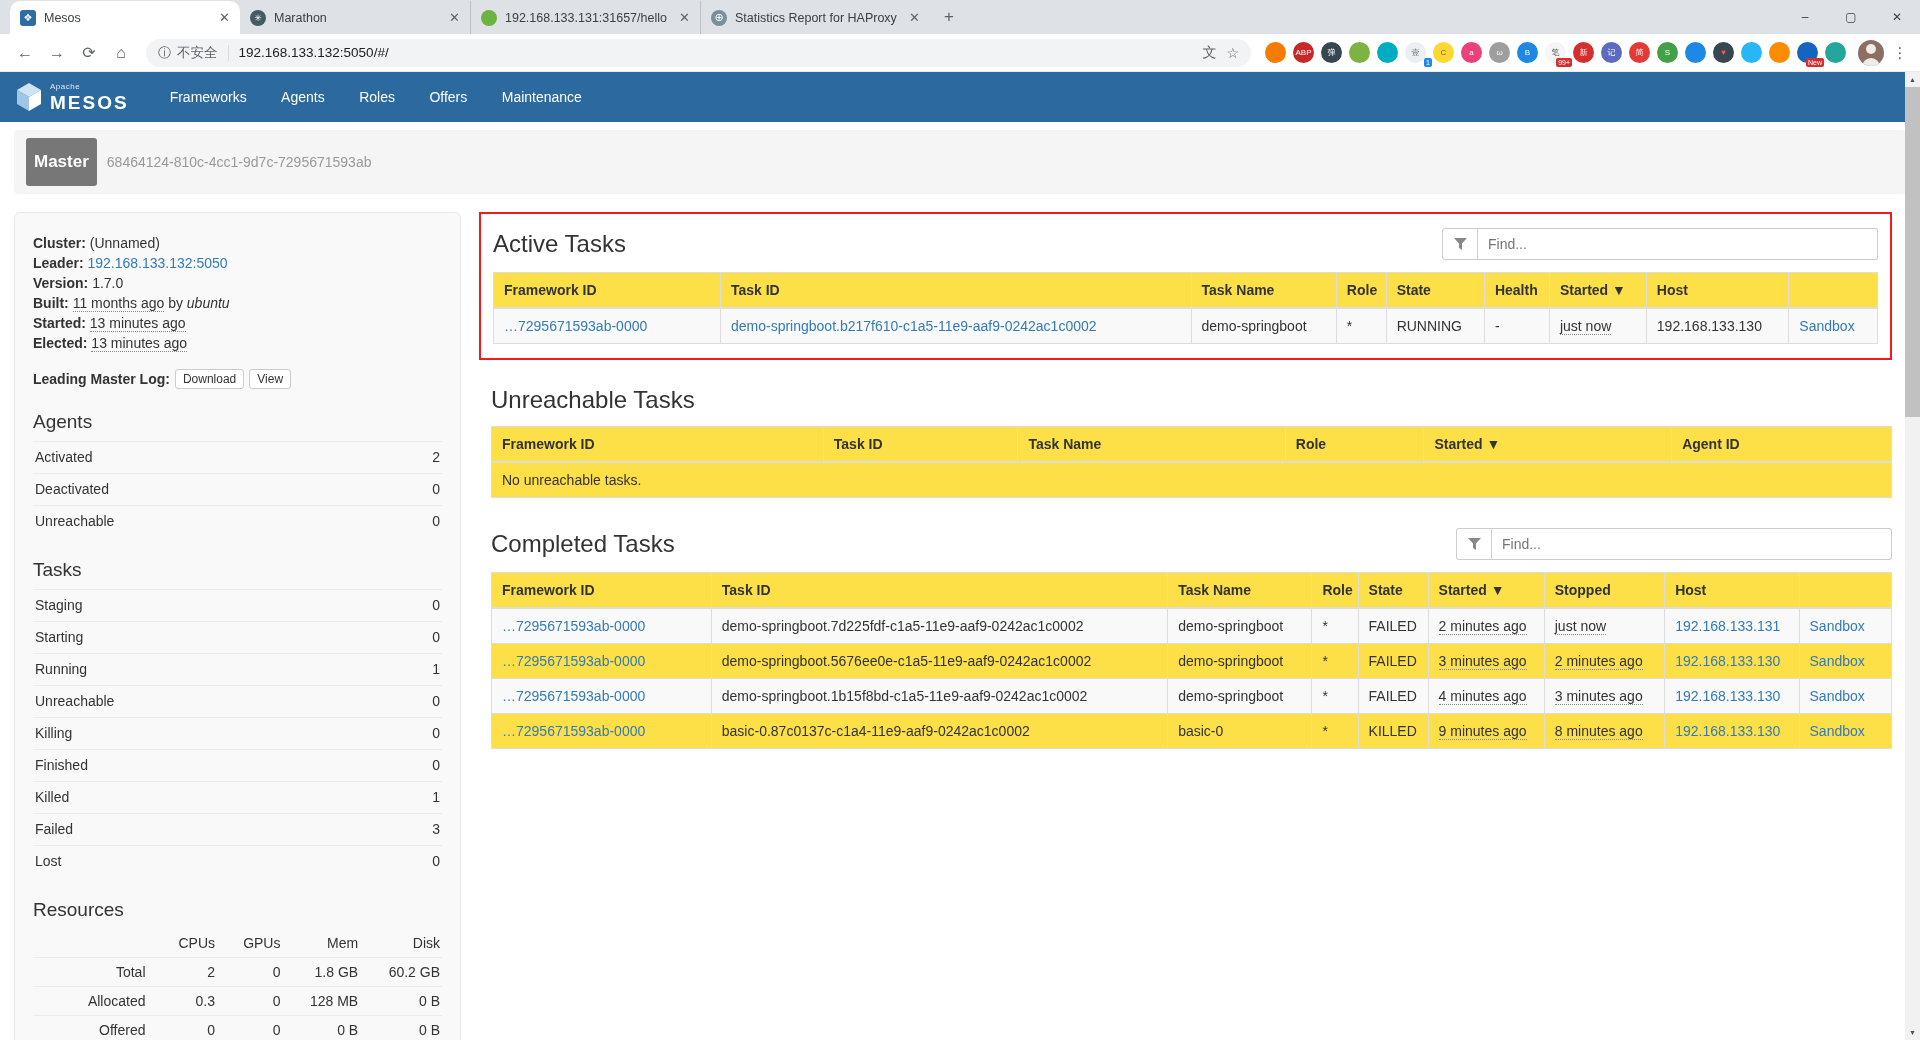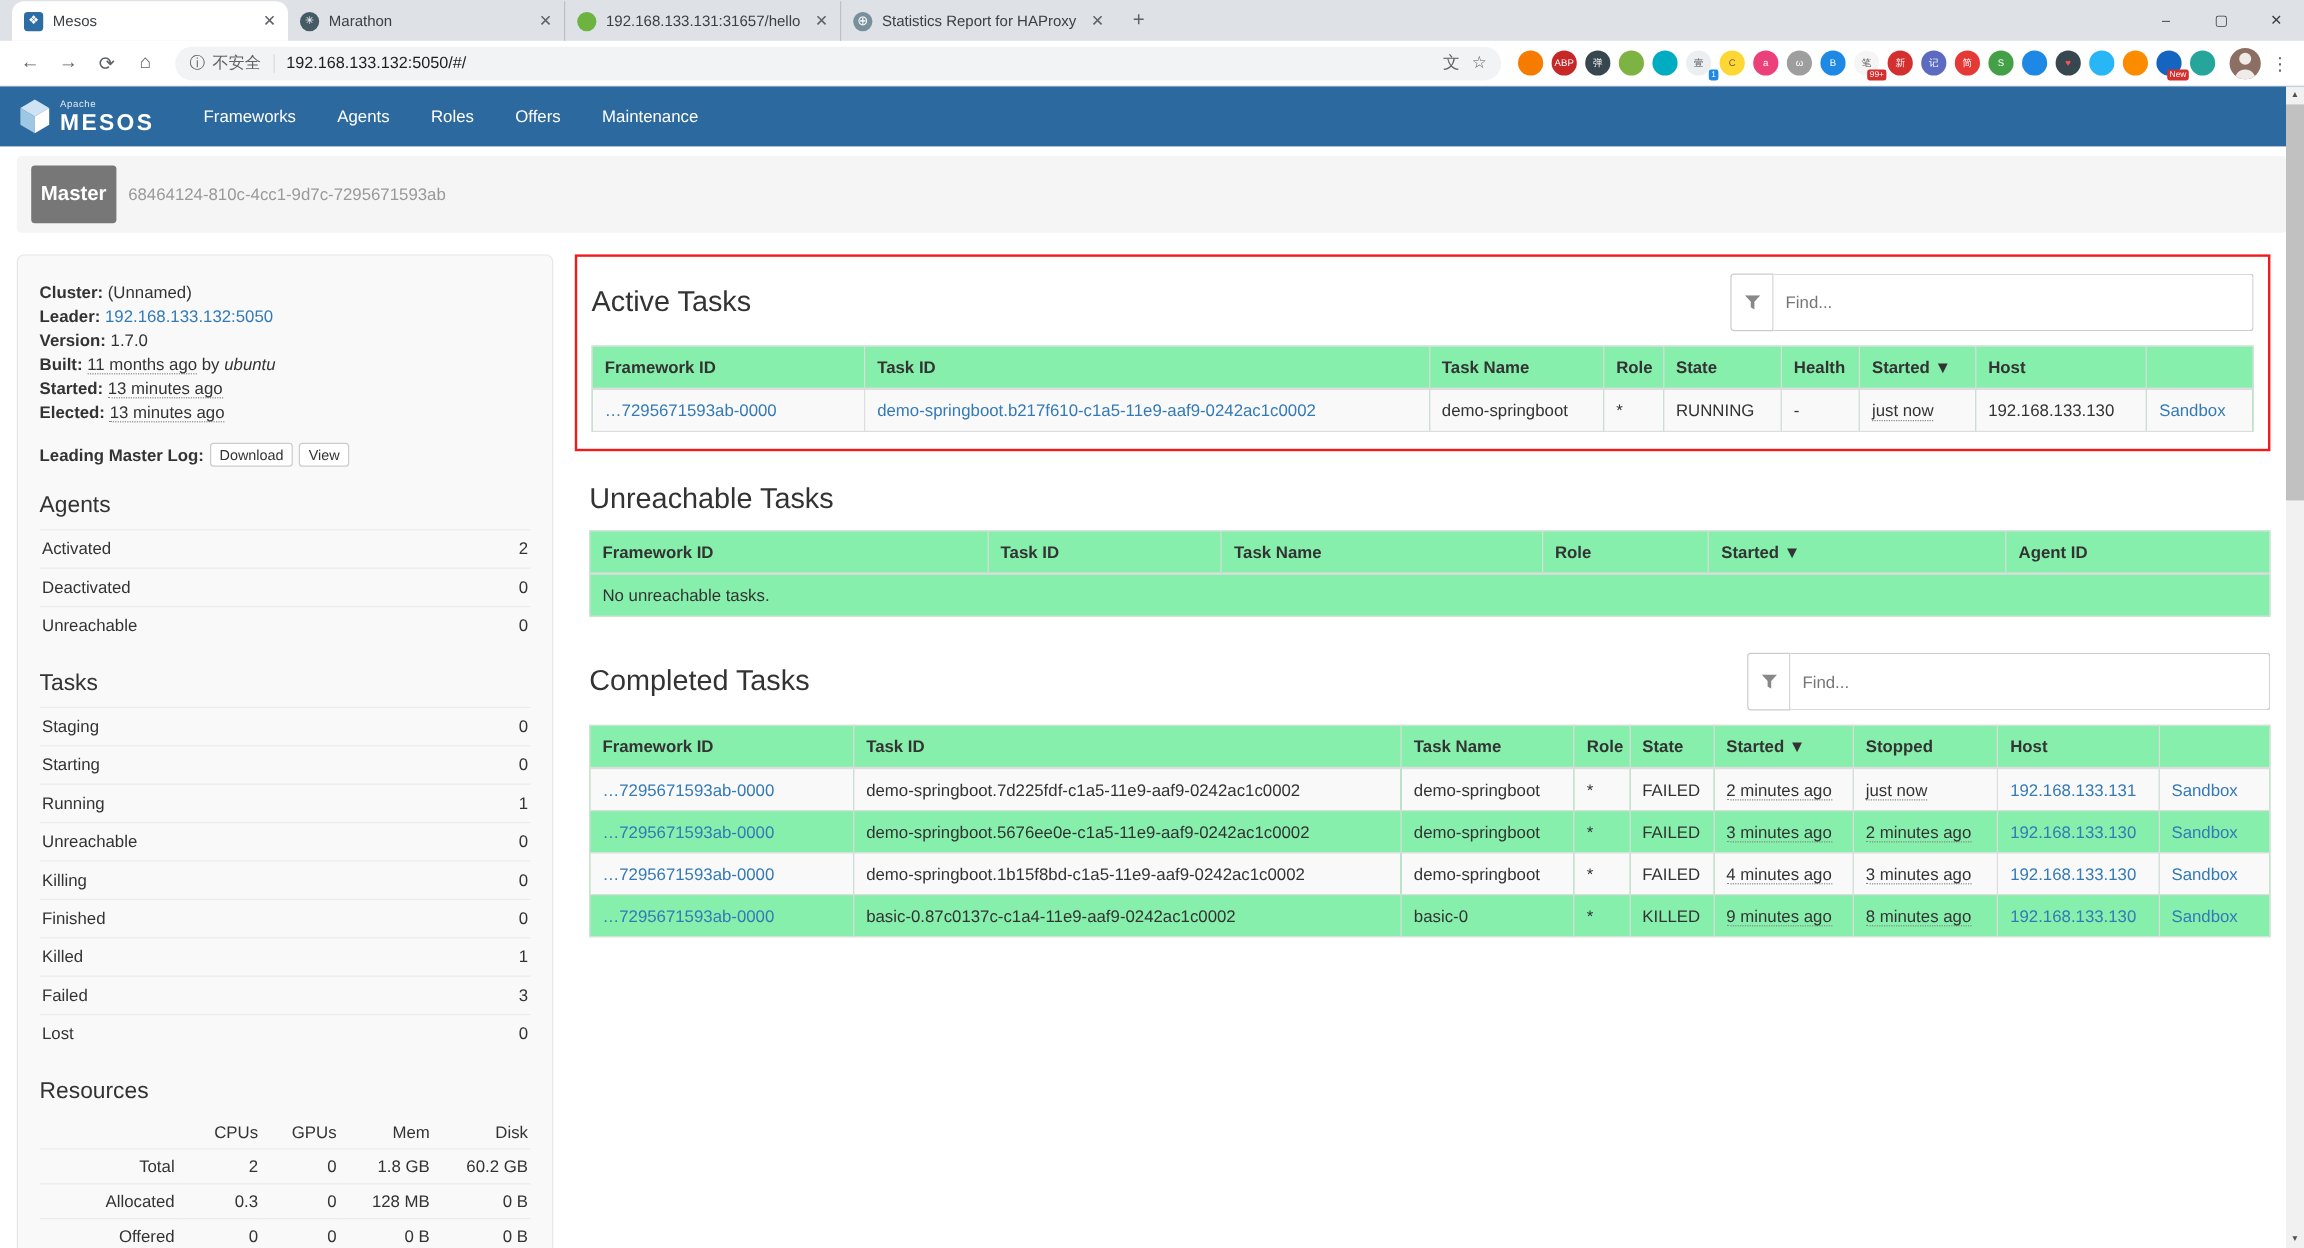--- a/index.html
+++ b/index.html
@@ -68,24 +68,24 @@
   .res-table td { border-top: 1px solid #ececec; text-align: right; padding: 6px 2px; }
   .res-table td:first-child { text-align: right; }
   .idle-row { outline: 2px solid #f21b1b; }
 
   .main { flex: 1; min-width: 0; }
   .red-box { border: 2px solid #f21b1b; padding: 0 12px 14px 12px; margin: 0 0 10px -12px; }
   .sec-head { display: flex; justify-content: space-between; align-items: center; margin: 14px 0 12px; }
   .sec-title { font-size: 24px; font-weight: 400; margin: 0; color: #333; }
   .mt26 { margin-top: 26px; }
   .mt30 { margin-top: 30px; }
-  .filter-group { display: flex; height: 48px; }
+  .filter-group { display: flex; height: 32px; }
   .filter-btn { width: 36px; border: 1px solid #ccc; background: #fff; border-radius: 3px 0 0 3px; display: flex; align-items: center; justify-content: center; cursor: pointer; }
   .find-input { width: 400px; border: 1px solid #ccc; border-left: none; border-radius: 0 3px 3px 0; padding: 0 10px; font-size: 14px; color: #555; background: #fff; outline: none; }
-  .data-table { width: 100%; border-collapse: collapse; font-size: 14px; color: #333; table-layout: fixed; background: #86efac; }
+  .data-table { width: 100%; border-collapse: collapse; font-size: 14px; color: #333; table-layout: fixed; background: #fde047; }
   .data-table th { text-align: left; font-weight: 700; padding: 9px 10px; border: 1px solid #ddd; border-bottom: 2px solid #ddd; white-space: nowrap; overflow: hidden; }
   .data-table td { padding: 9px 10px; border: 1px solid #ddd; white-space: nowrap; overflow: hidden; }
   .striped { background: #f9f9f9; }
 
   .scrollbar { position: absolute; top: 72px; right: 0; width: 15px; height: 968px; background: #f1f1f1; }
   .sb-arrow { height: 15px; display: flex; align-items: center; justify-content: center; font-size: 7px; color: #505050; }
   .sb-down { position: absolute; bottom: 0; left: 0; right: 0; }
   .sb-thumb { position: absolute; top: 15px; left: 0; right: 0; height: 330px; background: #c1c1c1; }
 </style>
 </head>

